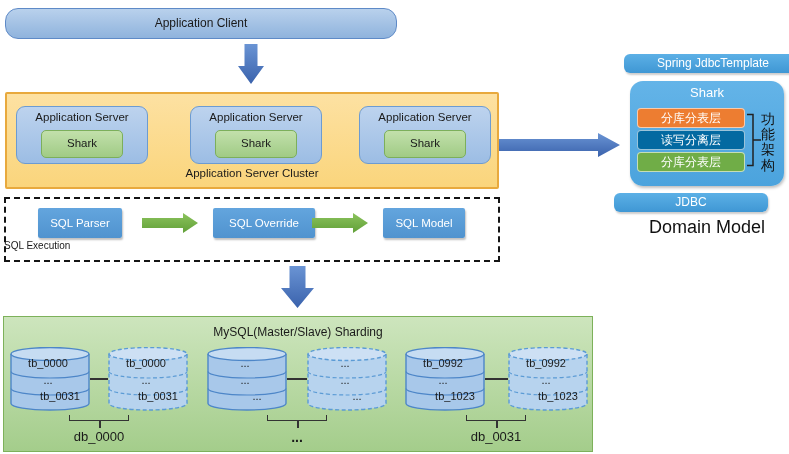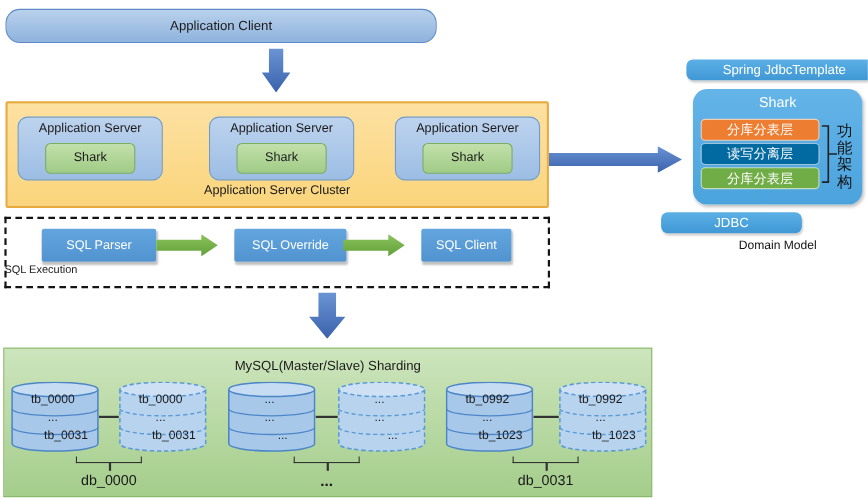--- a/index.html
+++ b/index.html
@@ -35,21 +35,21 @@
   .rp-shark{left:630px;top:81px;width:154px;height:105px;border-radius:13px;
     background:linear-gradient(#64b4e8,#4ba3dd);box-shadow:1px 2px 3px rgba(0,0,0,.25);}
   .rp-shark-title{left:630px;top:85px;width:154px;color:#fff;font-size:13px;text-align:center;}
   .layer{left:637px;width:108px;height:20px;border-radius:4px;border:1px solid rgba(255,255,255,.6);
     color:#fff;font-size:12px;line-height:18px;text-align:center;}
   .layer-orange{background:#ED7D31;}
   .layer-blue{background:#0369a1;}
   .layer-green{background:#70AD47;}
   .brace-label{left:760px;top:112px;width:16px;font-size:14px;line-height:15.2px;
     word-break:break-all;color:#111;text-align:center;}
-  .domain-caption{left:630px;top:217px;width:154px;font-size:11px;text-align:center;color:#111;}
+  .domain-caption{left:630px;top:217px;width:154px;font-size:18px;text-align:center;color:#111;}
 
   
   .green-box{left:3px;top:316px;width:590px;height:136px;border:1.5px solid #7db15a;
     background:linear-gradient(#cde5bd,#a4cd8b);}
   .mysql-title{left:3px;top:325px;width:590px;font-size:12px;text-align:center;}
 
   .cyl{top:347px;width:76px;height:64px;}
   .cyl svg{position:absolute;left:0;top:0;}
   .cyl-row{position:absolute;left:2px;right:2px;height:16px;line-height:16px;
     font-size:11px;text-align:center;}
@@ -99,23 +99,23 @@
     <defs>
         <linearGradient id="ab2" x1="0" y1="0" x2="0" y2="1">
       <stop offset="0" stop-color="#6a94d4"></stop>
           <stop offset="1" stop-color="#3a62ac"></stop>
     </linearGradient>
       </defs>
     <polygon points="0,6 99,6 99,0 121,12 99,24 99,18 0,18" fill="url(#ab2)"></polygon>
   </svg>
 
   <div class="abs sql-dashed"></div>
-  <div class="abs sql-step" style="left:38px;width:104px;">SQL Parser</div>
+  <div class="abs sql-step" style="left:38px;width:84px;">SQL Parser</div>
   <div class="abs sql-step" style="left:213px;width:102px;">SQL Override</div>
-  <div class="abs sql-step" style="left:383px;width:82px;">SQL Client</div>
+  <div class="abs sql-step" style="left:383px;width:82px;">SQL Model</div>
 
   <svg class="abs" style="left:142px;top:213px;" width="56" height="20">
     <defs>
         <linearGradient id="ag1" x1="0" y1="0" x2="0" y2="1">
       <stop offset="0" stop-color="#8cc35d"></stop>
           <stop offset="1" stop-color="#61a038"></stop>
     </linearGradient>
       </defs>
     <polygon points="0,5 41,5 41,0 56,10 41,20 41,15 0,15" fill="url(#ag1)"></polygon>
   </svg>
@@ -148,21 +148,21 @@
 
   <div class="abs layer layer-orange" style="top:108px;">分库分表层</div>
   <div class="abs layer layer-blue" style="top:130px;">读写分离层</div>
   <div class="abs layer layer-green" style="top:152px;">分库分表层</div>
 
   <svg class="abs" style="left:747px;top:113px;" width="14" height="54">
     <path d="M0,1.5 H6 V27 H14 M6,27 V52.5 H0" fill="none" stroke="#222" stroke-width="1.5"></path>
   </svg>
   <div class="abs brace-label">功能架构</div>
 
-  <div class="abs rp-bar" style="left:601px;top:193px;width:128px;">JDBC</div>
+  <div class="abs rp-bar" style="left:614px;top:193px;width:154px;">JDBC</div>
   <div class="abs domain-caption">Domain Model</div>
 
   <div class="abs green-box"></div>
   <div class="abs mysql-title">MySQL(Master/Slave) Sharding</div>
 
   <div class="abs cyl" style="left:10px;">
     <svg width="80" height="64" viewBox="0 0 80 64">
       <path d="M1,7 V56.5 A39,6.5 0 0 0 79,56.5 V7" fill="#a8c8ea" stroke="#4d86c8" stroke-width="1.4"></path>
       <path d="M1,24.5 A39,6.5 0 0 0 79,24.5 M1,41.5 A39,6.5 0 0 0 79,41.5" fill="none" stroke="#4d86c8" stroke-width="1.2"></path>
       <ellipse cx="40" cy="7" rx="39" ry="6.5" fill="#c6dcf2" stroke="#4d86c8" stroke-width="1.4"></ellipse>

